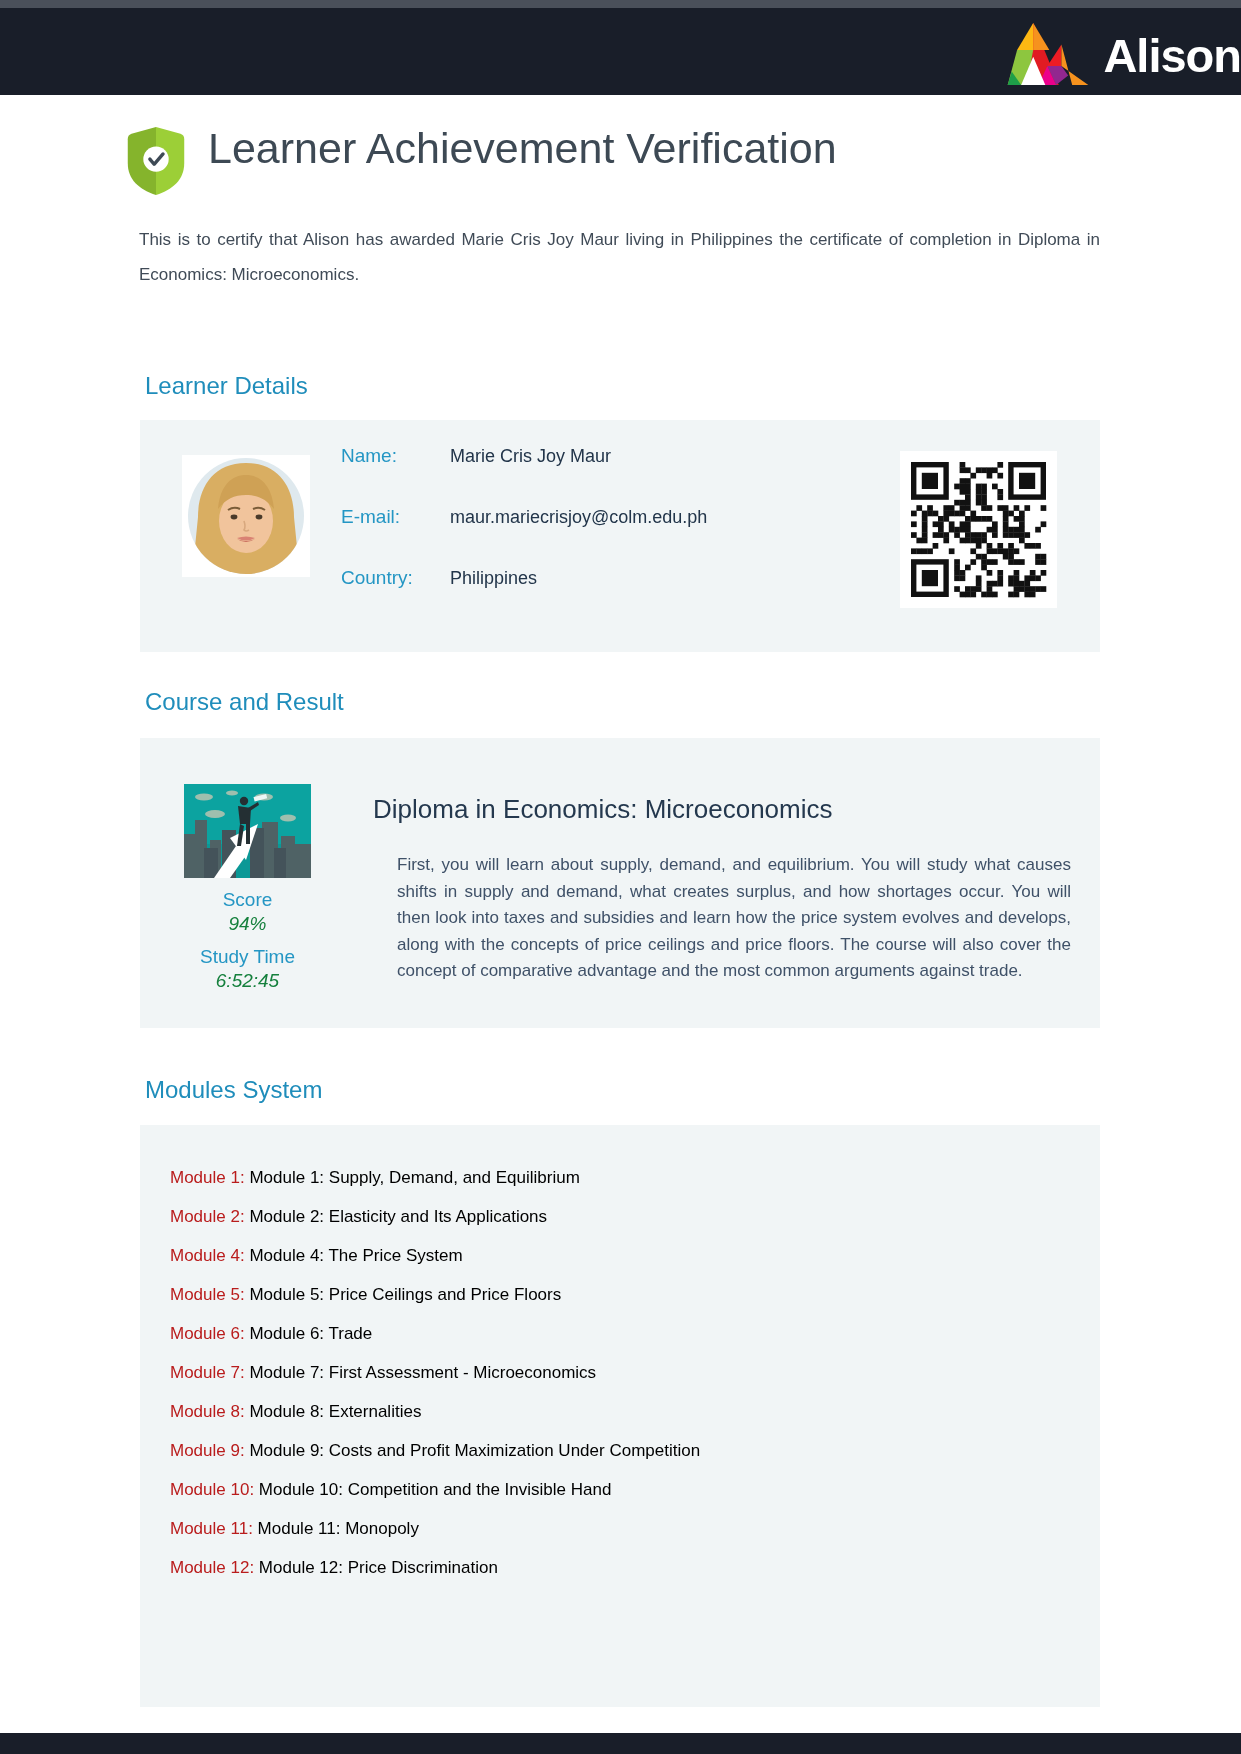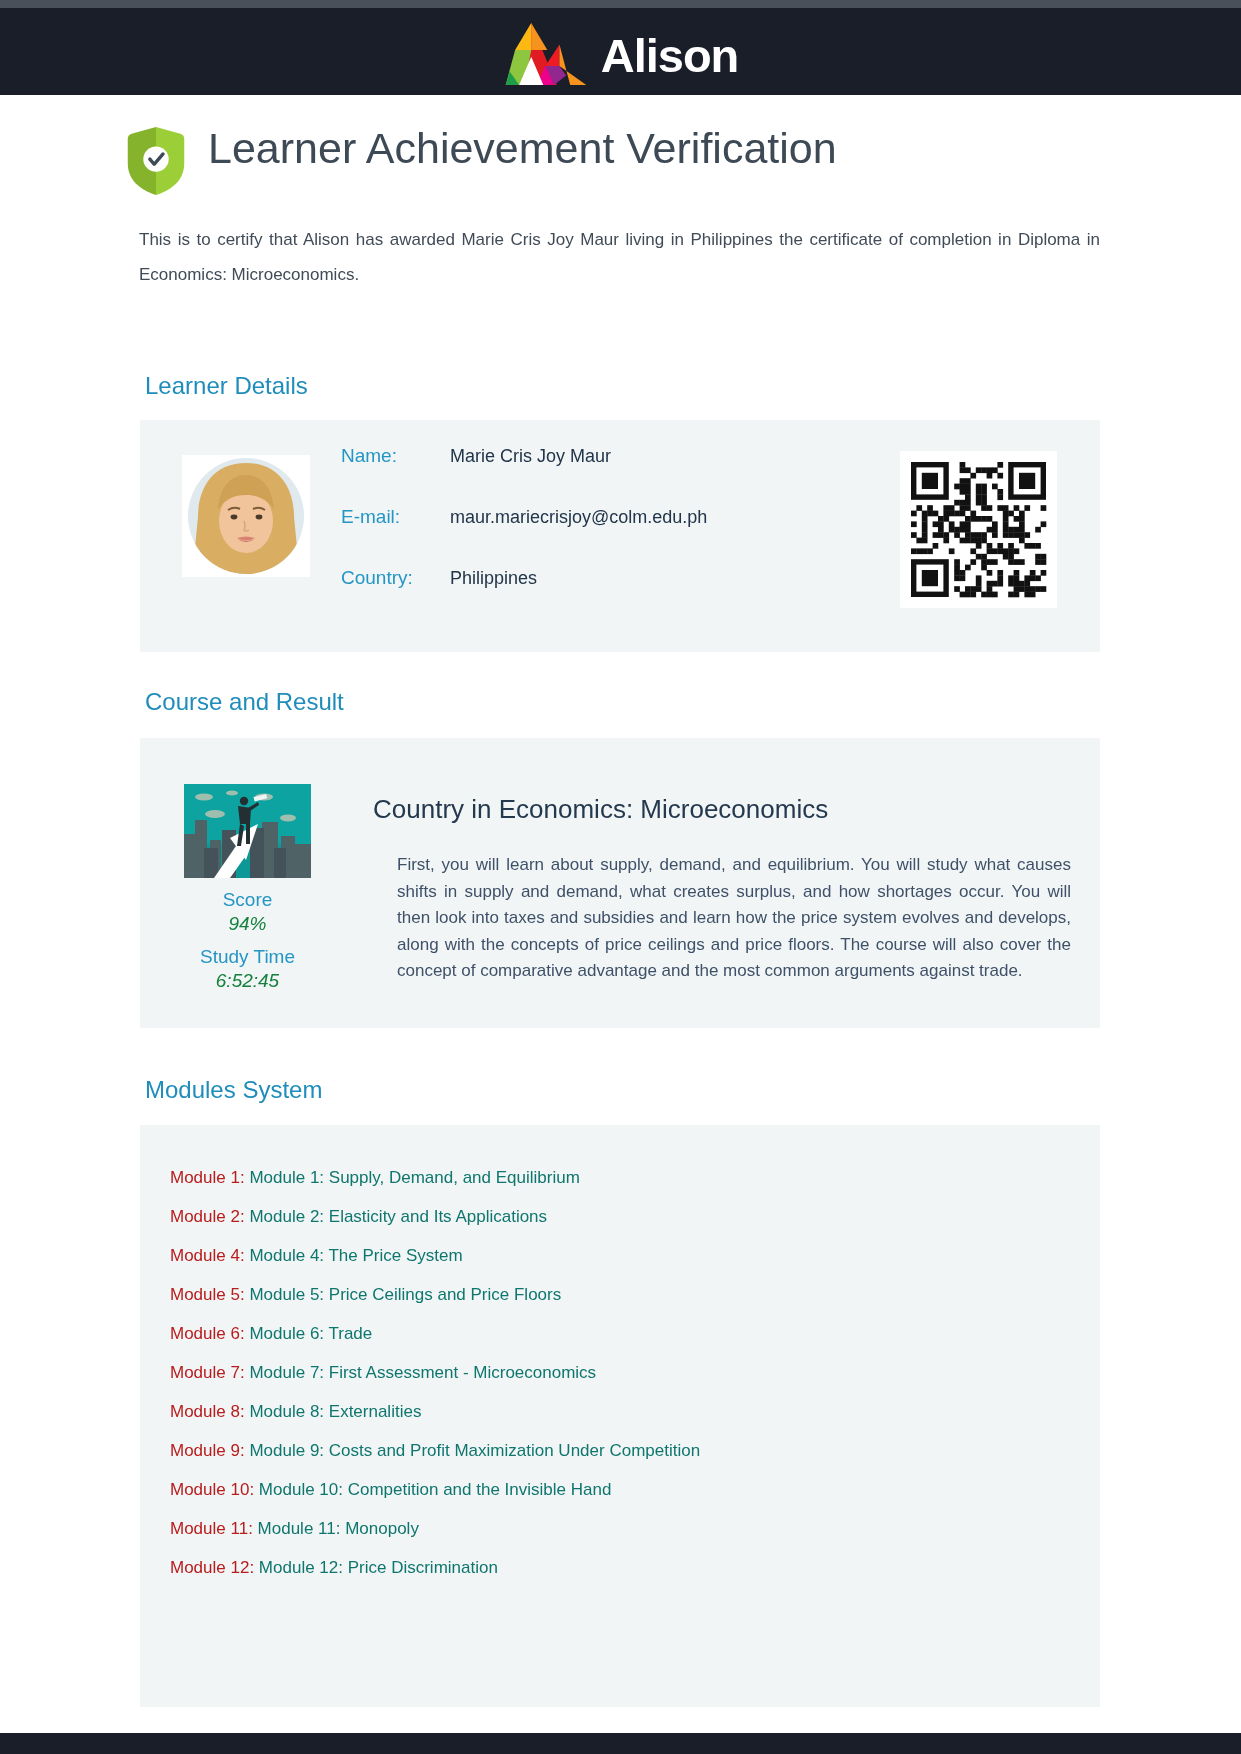--- a/index.html
+++ b/index.html
@@ -4,21 +4,21 @@
 <style>
   html,body{margin:0;padding:0;}
   body{
     width:1241px;height:1754px;position:relative;overflow:hidden;
     background:#ffffff;
     font-family:"Liberation Sans", sans-serif;
     -webkit-font-smoothing:antialiased;
   }
   .top-strip{position:absolute;left:0;top:0;width:1241px;height:8px;background:#4a505a;}
   .header{position:absolute;left:0;top:8px;width:1241px;height:87px;background:#191e29;
-    display:flex;align-items:center;justify-content:center;gap:12px;}
+    display:flex;align-items:center;justify-content:flex-end;gap:12px;}
   .brand-mark{width:86px;height:66px;margin-top:4px;}
   .brand-text{color:#ffffff;font-size:47px;font-weight:bold;letter-spacing:-1px;margin-top:8px;}
 
   .title-row{position:absolute;left:124px;top:124px;width:980px;height:78px;display:flex;align-items:flex-start;gap:20px;}
   .shield{width:64px;height:74px;flex:0 0 auto;}
   .page-title{font-size:43px;color:#3d4954;font-weight:400;white-space:nowrap;}
 
   .certify{position:absolute;left:139px;top:222px;width:961px;
     font-size:17px;line-height:35px;color:#404b57;text-align:justify;}
 
@@ -45,21 +45,21 @@
   .stat-value{font-size:19px;color:#15803d;line-height:24px;font-style:italic;}
   .stat-gap{height:9px;}
   .course-right{position:absolute;left:233px;top:0;width:674px;}
   .course-title{position:absolute;top:56px;left:0;width:674px;font-size:26px;color:#24384e;}
   .course-desc{position:absolute;top:114px;left:0;width:674px;
     font-size:17px;line-height:26.5px;color:#3f5168;text-align:justify;margin-left:24px;}
 
   .modules-list{position:absolute;left:30px;top:43px;width:900px;}
   .module-row{height:22px;margin-bottom:17px;font-size:17px;white-space:nowrap;}
   .module-label{color:#b91c1c;}
-  .module-text{color:#0f766e;}
+  .module-text{color:#000000;}
 
   .footer-bar{position:absolute;left:0;top:1733px;width:1241px;height:21px;background:#191e29;}
 </style>
 </head>
 <body>
 
 <div class="top-strip"></div>
 
 <div class="header">
   <div style="display:flex;align-items:center;gap:12px;">
@@ -384,21 +384,21 @@
     <rect x="70" y="13" width="13" height="4.5" fill="#eef6f5" transform="rotate(-14 70 15)"></rect>
   </svg>
   <div class="score-block">
     <div class="stat-label">Score</div>
     <div class="stat-value">94%</div>
     <div class="stat-gap"></div>
     <div class="stat-label">Study Time</div>
     <div class="stat-value">6:52:45</div>
   </div>
   <div class="course-right">
-    <div class="course-title">Country in Economics: Microeconomics</div>
+    <div class="course-title">Diploma in Economics: Microeconomics</div>
     <div class="course-desc">First, you will learn about supply, demand, and equilibrium. You will study what causes shifts in supply and demand, what creates surplus, and how shortages occur. You will then look into taxes and subsidies and learn how the price system evolves and develops, along with the concepts of price ceilings and price floors. The course will also cover the concept of comparative advantage and the most common arguments against trade.</div>
   </div>
 </div>
 
 <div class="section-h" id="h-modules">Modules System</div>
 
 <div class="panel" id="panel-modules">
   <div class="modules-list">
     <div class="module-row"><span class="module-label">Module 1:</span> <span class="module-text">Module 1: Supply, Demand, and Equilibrium</span></div>
     <div class="module-row"><span class="module-label">Module 2:</span> <span class="module-text">Module 2: Elasticity and Its Applications</span></div>

